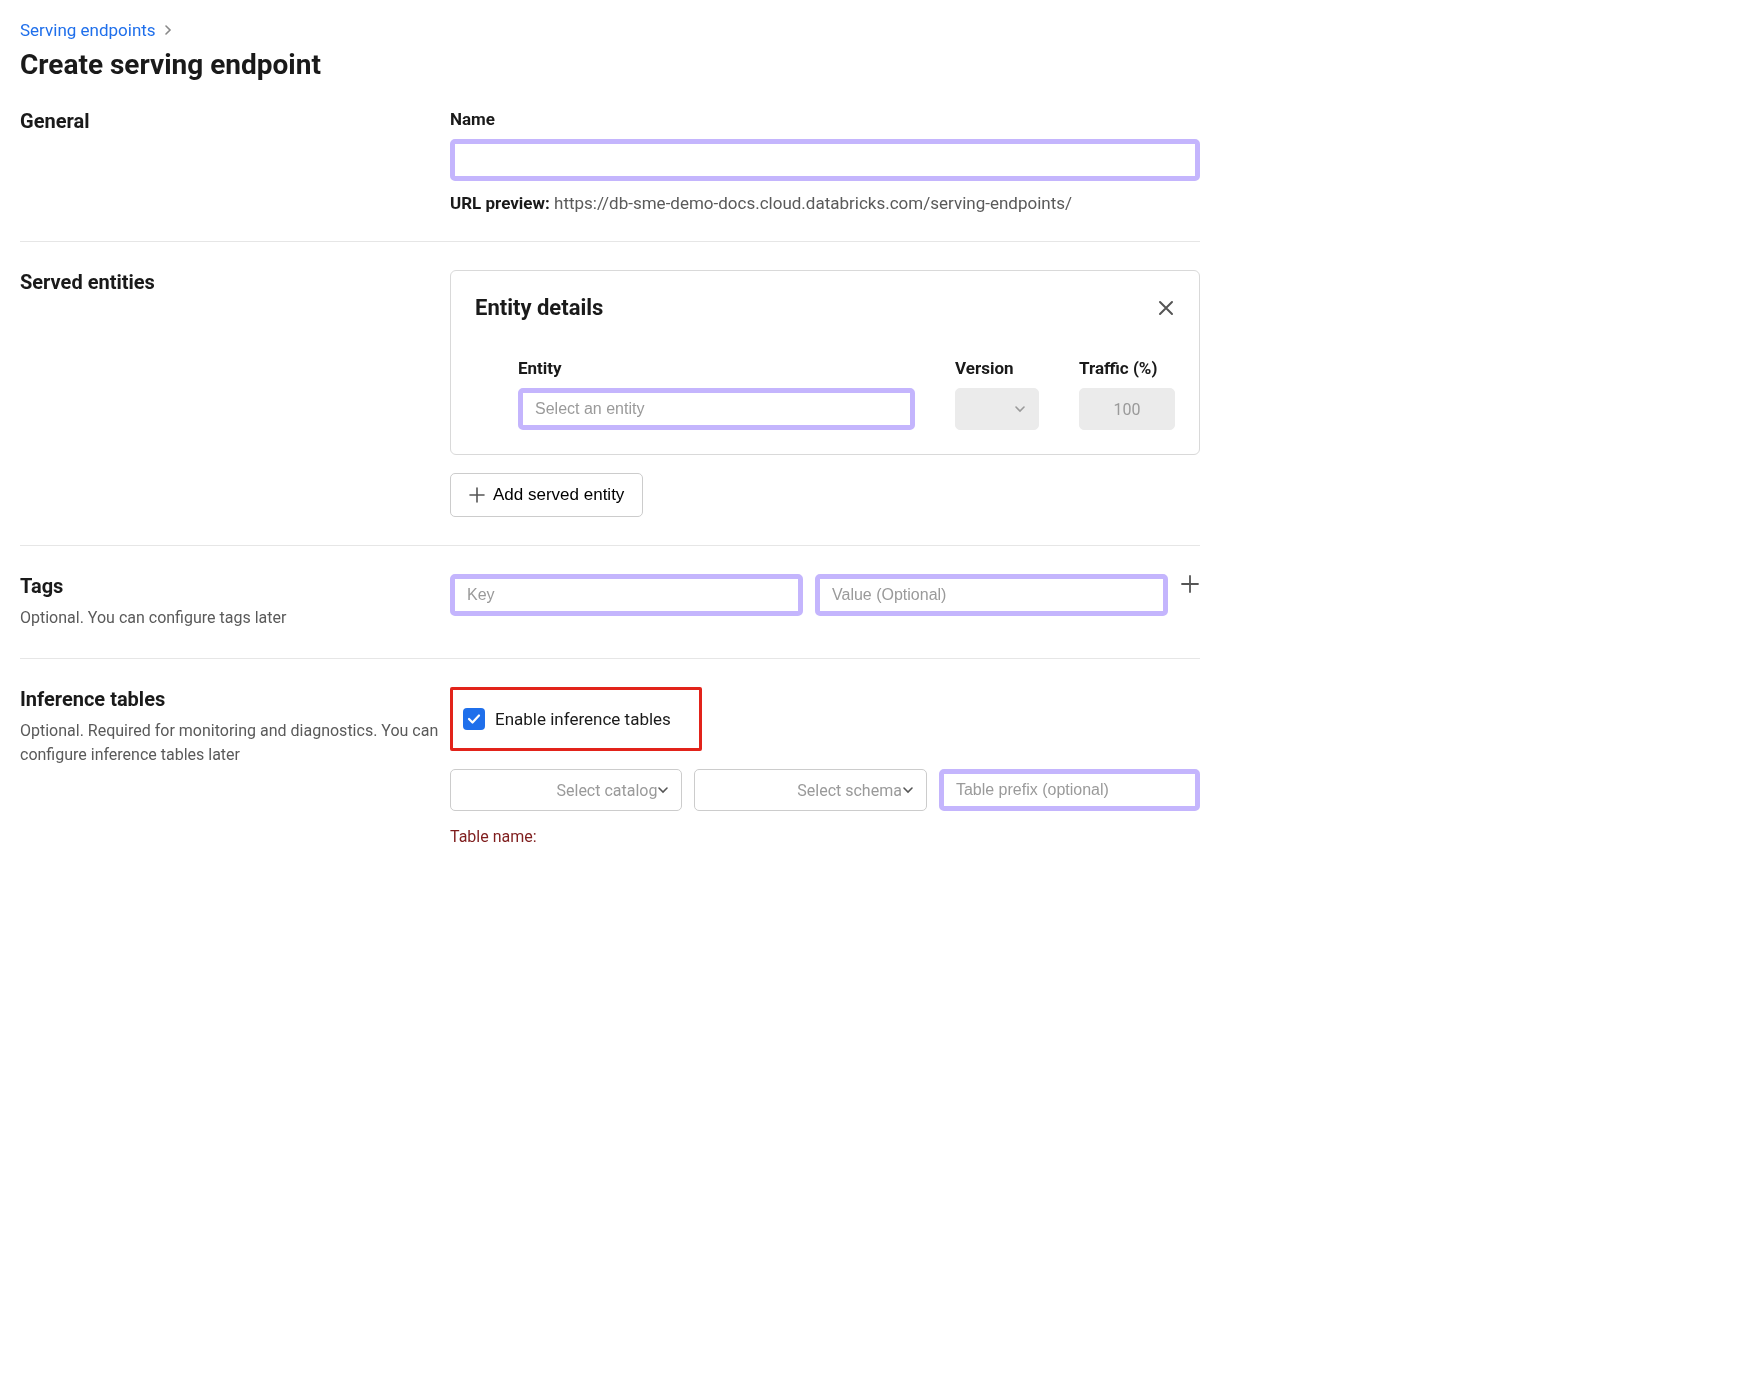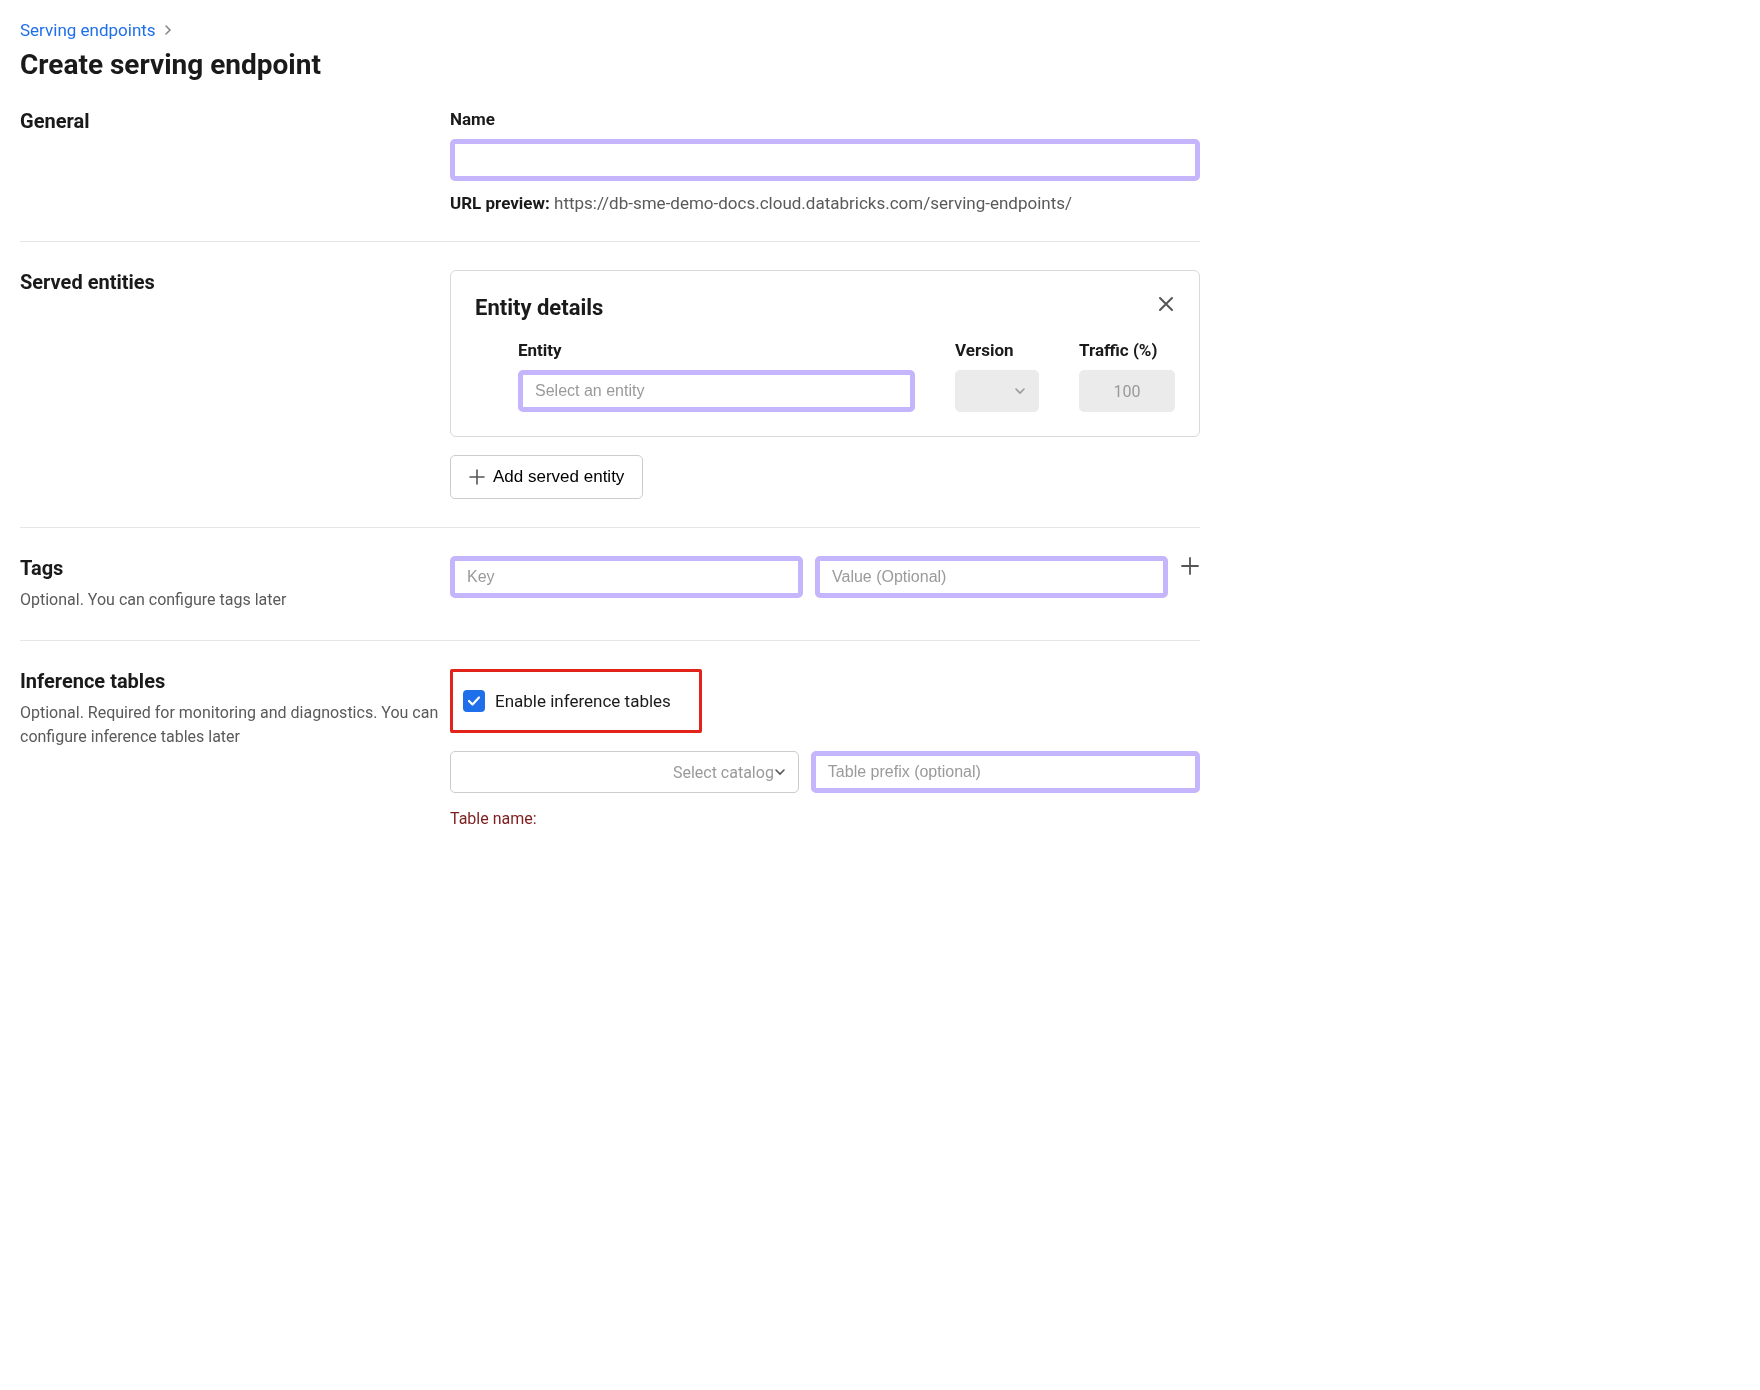--- a/index.html
+++ b/index.html
@@ -83,22 +83,22 @@
   }
   .entity-card {
     border: 1px solid #d9d9d9;
     border-radius: 6px;
     padding: 24px 24px;
     margin-bottom: 18px;
   }
   .entity-card-header {
     display: flex;
     justify-content: space-between;
-    align-items: flex-start;
-    margin-bottom: 20px;
+    align-items: center;
+    margin-bottom: 38px;
   }
   .entity-card-header h3 {
     font-size: 22px;
     font-weight: 700;
   }
   .close-x {
     color: #555;
     font-size: 20px;
     cursor: pointer;
     line-height: 1;
@@ -320,20 +320,28 @@
       </div>
       <div class="inference-selects">
         <div class="select-box">
           <span>Select catalog</span>
           <span class="chev">
             <svg class="icon" width="12" height="12" viewBox="0 0 12 12">
                 <path d="M2 4 L6 8 L10 4" stroke="#555" stroke-width="1.6" fill="none" stroke-linecap="round"></path>
               </svg>
           </span>
         </div>
+        <div class="select-box">
+          <span>Select schema</span>
+          <span class="chev">
+            <svg class="icon" width="12" height="12" viewBox="0 0 12 12">
+                <path d="M2 4 L6 8 L10 4" stroke="#555" stroke-width="1.6" fill="none" stroke-linecap="round"></path>
+              </svg>
+          </span>
+        </div>
         <input type="text" class="text-input" style="flex: 1.1 1 0%;" placeholder="Table prefix (optional)">
       </div>
       <div class="table-name-row">
         <span>Table name:</span>
       </div>
     </div>
   </div>
 
 </div>
 

